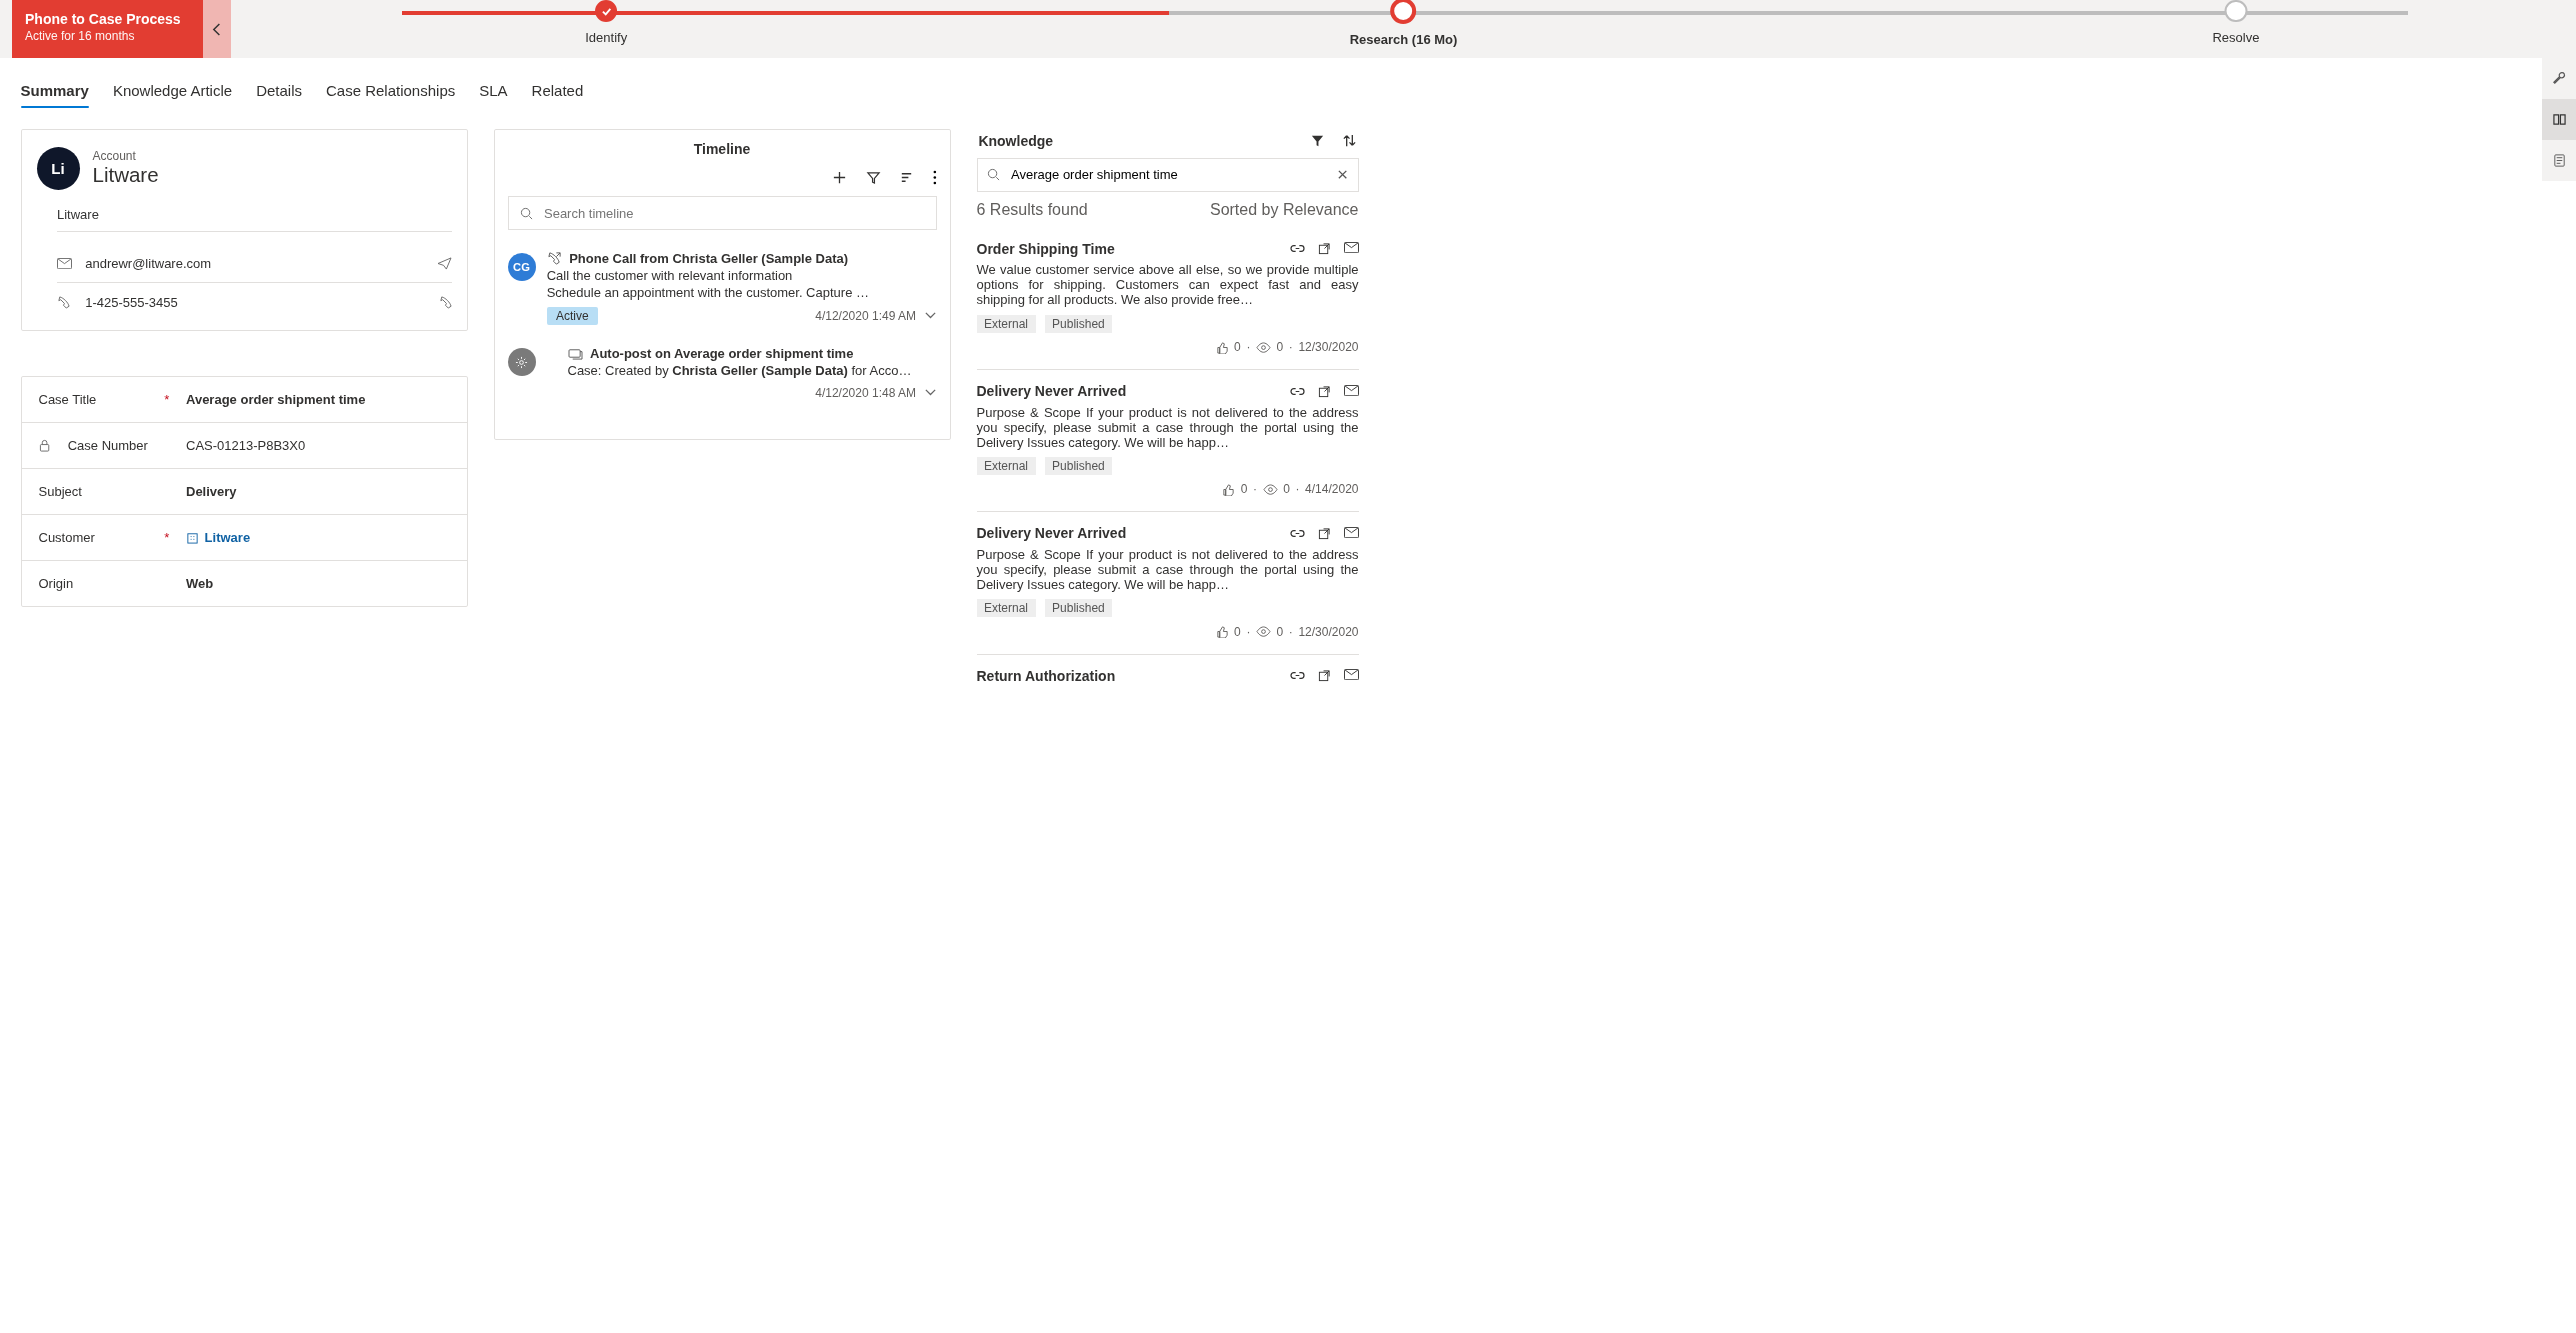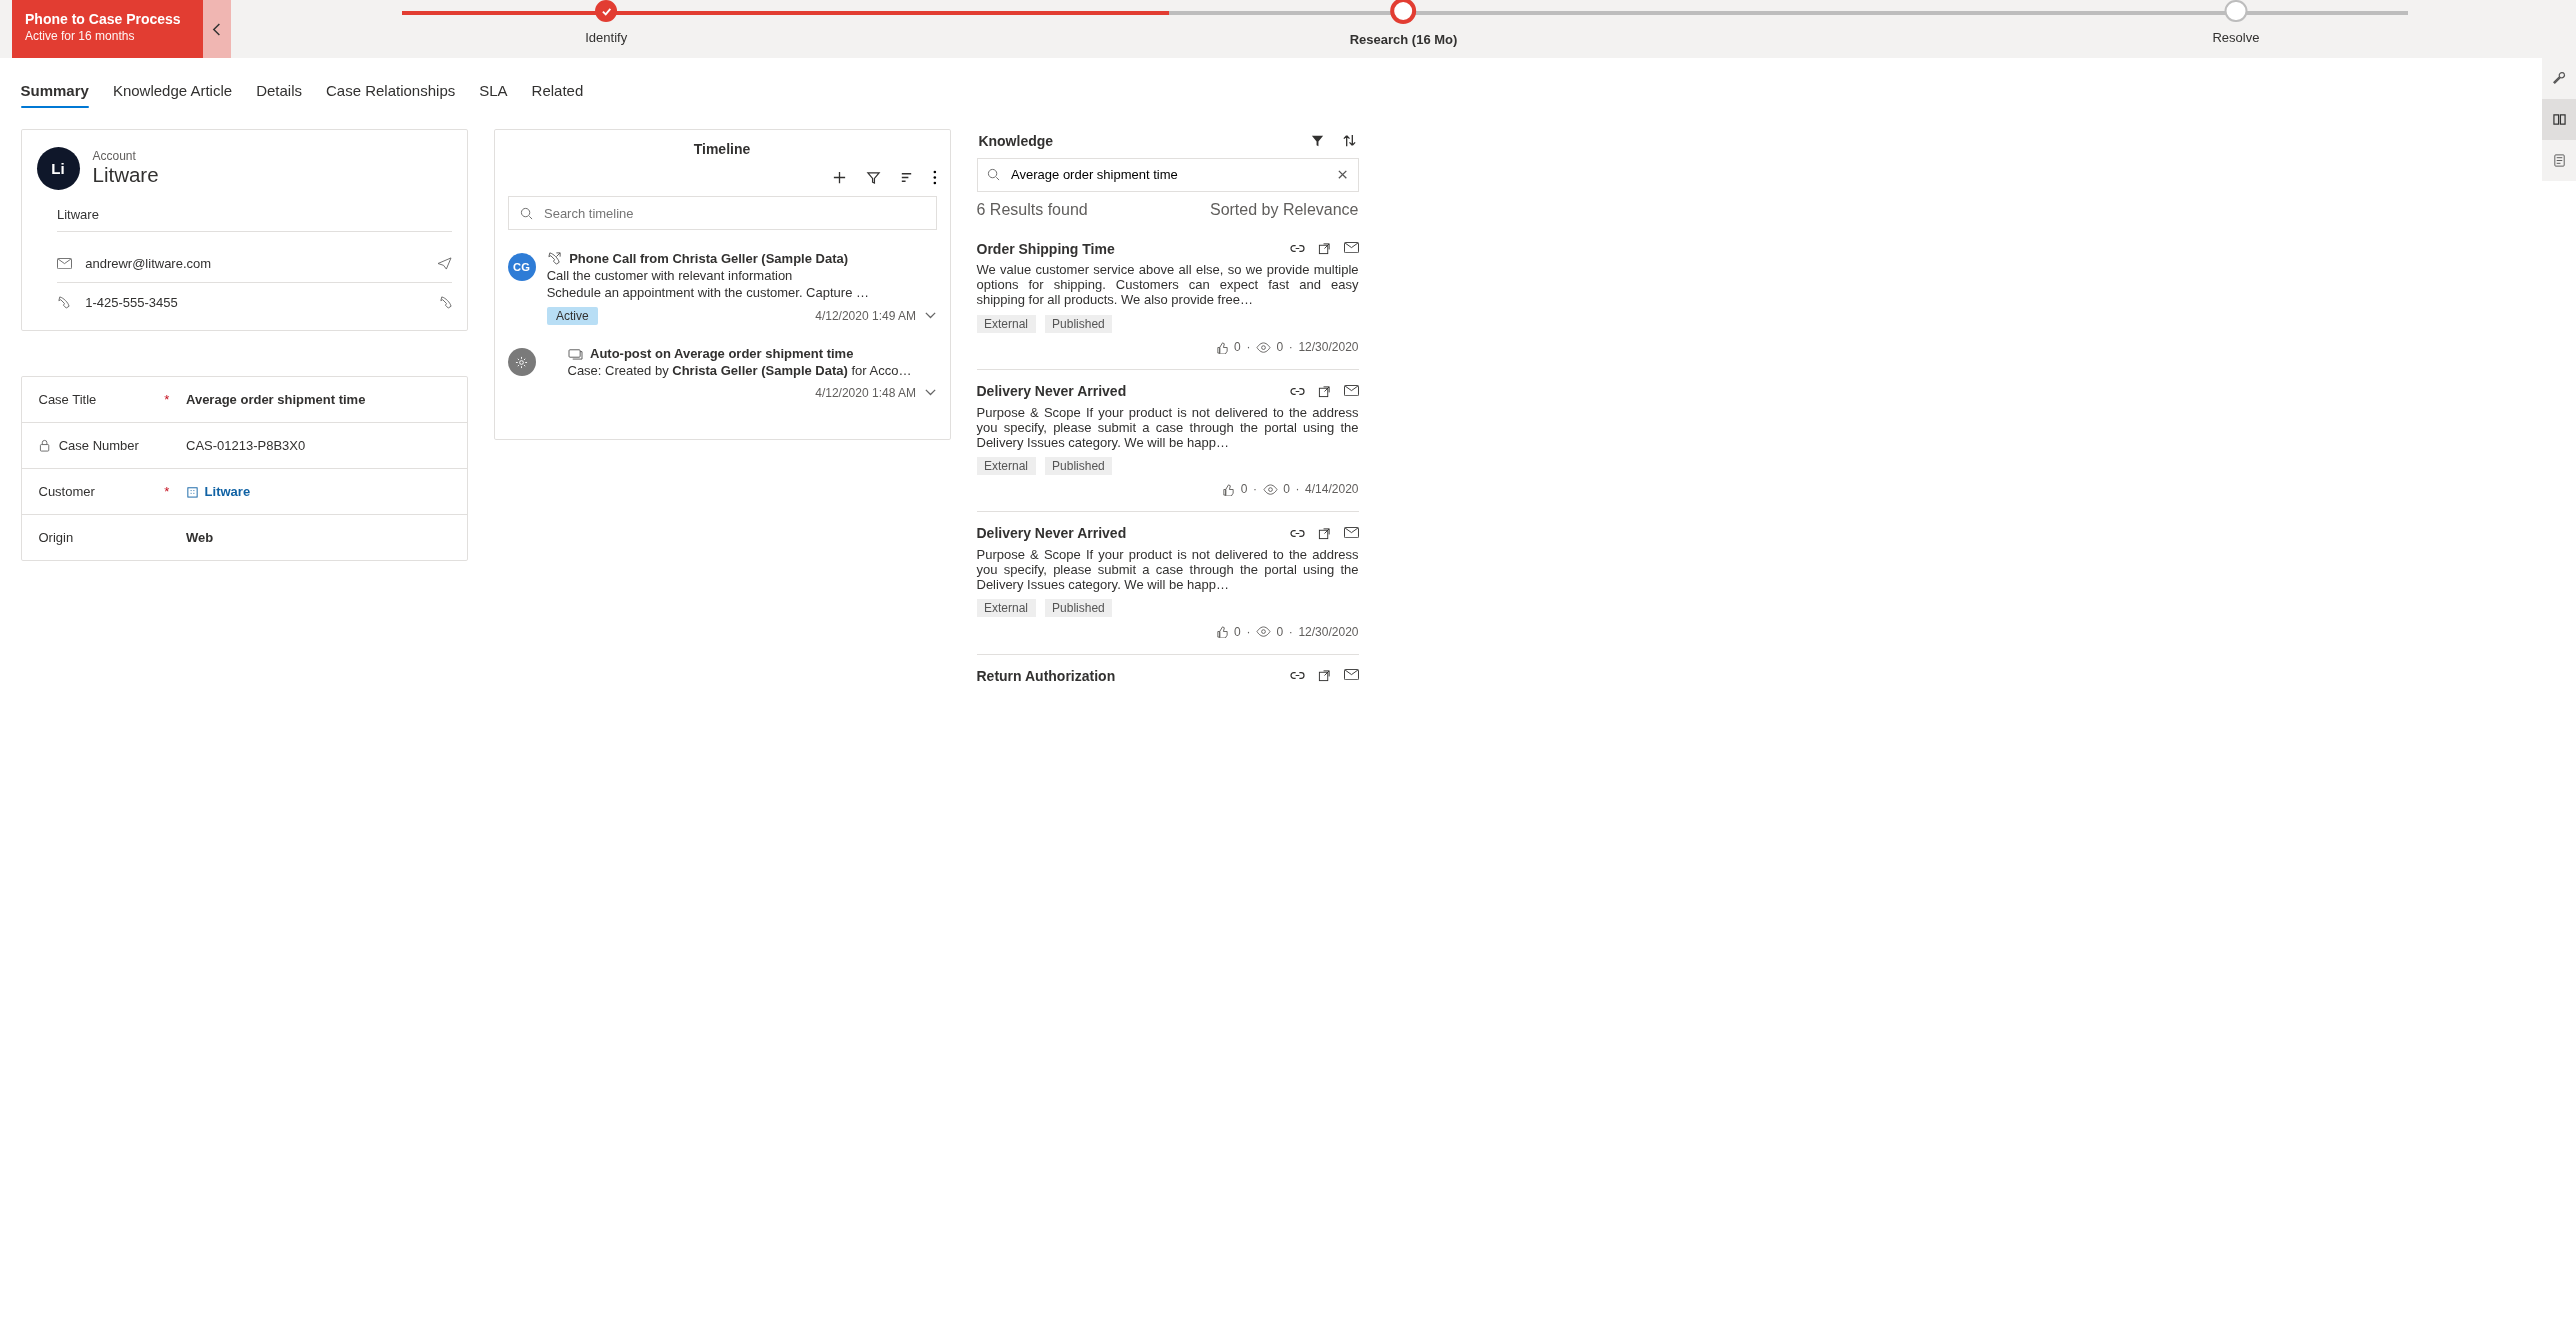--- a/index.html
+++ b/index.html
@@ -60,21 +60,21 @@
   .acc-rows { margin-top:13px; padding-left:20.5px; }
   .acc-row  { display:flex; align-items:center; padding:11.2px 0; border-bottom:0.9px solid var(--border); gap:11.2px; }
   .acc-row:last-child { border-bottom:none; }
   .acc-row .ic { width:17px; color:#666; }
   .acc-row .trail { margin-left:auto; color:#666; }
   .acc-link { color:#333; padding-bottom:9.3px; border-bottom:0.9px solid var(--border); display:block; margin-left:20.5px; margin-top:3.7px; }
   
   .details-card { margin-top: 45px; }
   .field-row { display:flex; align-items:center; padding: 15px 17px; border-bottom:0.9px solid var(--border); gap:7.5px; }
   .field-row:last-child { border-bottom:none; }
-  .field-label { width: 140px; color: #323130; display:flex; align-items:center; gap:9px; }
+  .field-label { width: 140px; color: #323130; display:flex; align-items:center; gap:18px; }
   .req { color:#c50f1f; margin-left:auto; padding-right:9.3px; }
   .lock { font-size:12px; color:#605e5c; }
   .field-val { font-weight:600; color:#323130; }
   .field-val.link { color: var(--link); display:flex; align-items:center; gap:5.6px; }
   .field-val.muted { font-weight:400; }
   
   .timeline-head { display:flex; align-items:center; padding: 11.2px 13px; gap:13px;flex-direction:column; }
   .timeline-title { font-weight:600; font-size:14px; }
   .timeline-tools { margin-left:auto; display:flex; gap:18.6px; color:#323130; font-size:15px; }
   .timeline-tools span { cursor:pointer; }
@@ -221,20 +221,26 @@
                 <rect x="1.5" y="6" width="9" height="7" rx="1" fill="none" stroke="#666"></rect>
                 <path d="M3.5 6V4a2.5 2.5 0 015 0v2" fill="none" stroke="#666"></path>
               </svg>
           </span>
           <span>Case Number</span>
         </div>
         <div class="field-val" style="font-weight:400">CAS-01213-P8B3X0</div>
       </div>
       <div class="field-row">
         <div class="field-label">
+            <span>Subject</span>
+          </div>
+        <div class="field-val">Delivery</div>
+      </div>
+      <div class="field-row">
+        <div class="field-label">
             <span>Customer</span>
             <span class="req">*</span>
           </div>
         <div class="field-val link">
           <span>
             <svg width="13" height="13" viewBox="0 0 14 14">
                 <rect x="2" y="3" width="10" height="10" fill="none" stroke="#1062a4"></rect>
                 <path d="M5 6h1M8 6h1M5 9h1M8 9h1" stroke="#1062a4"></path>
               </svg>
           </span>

